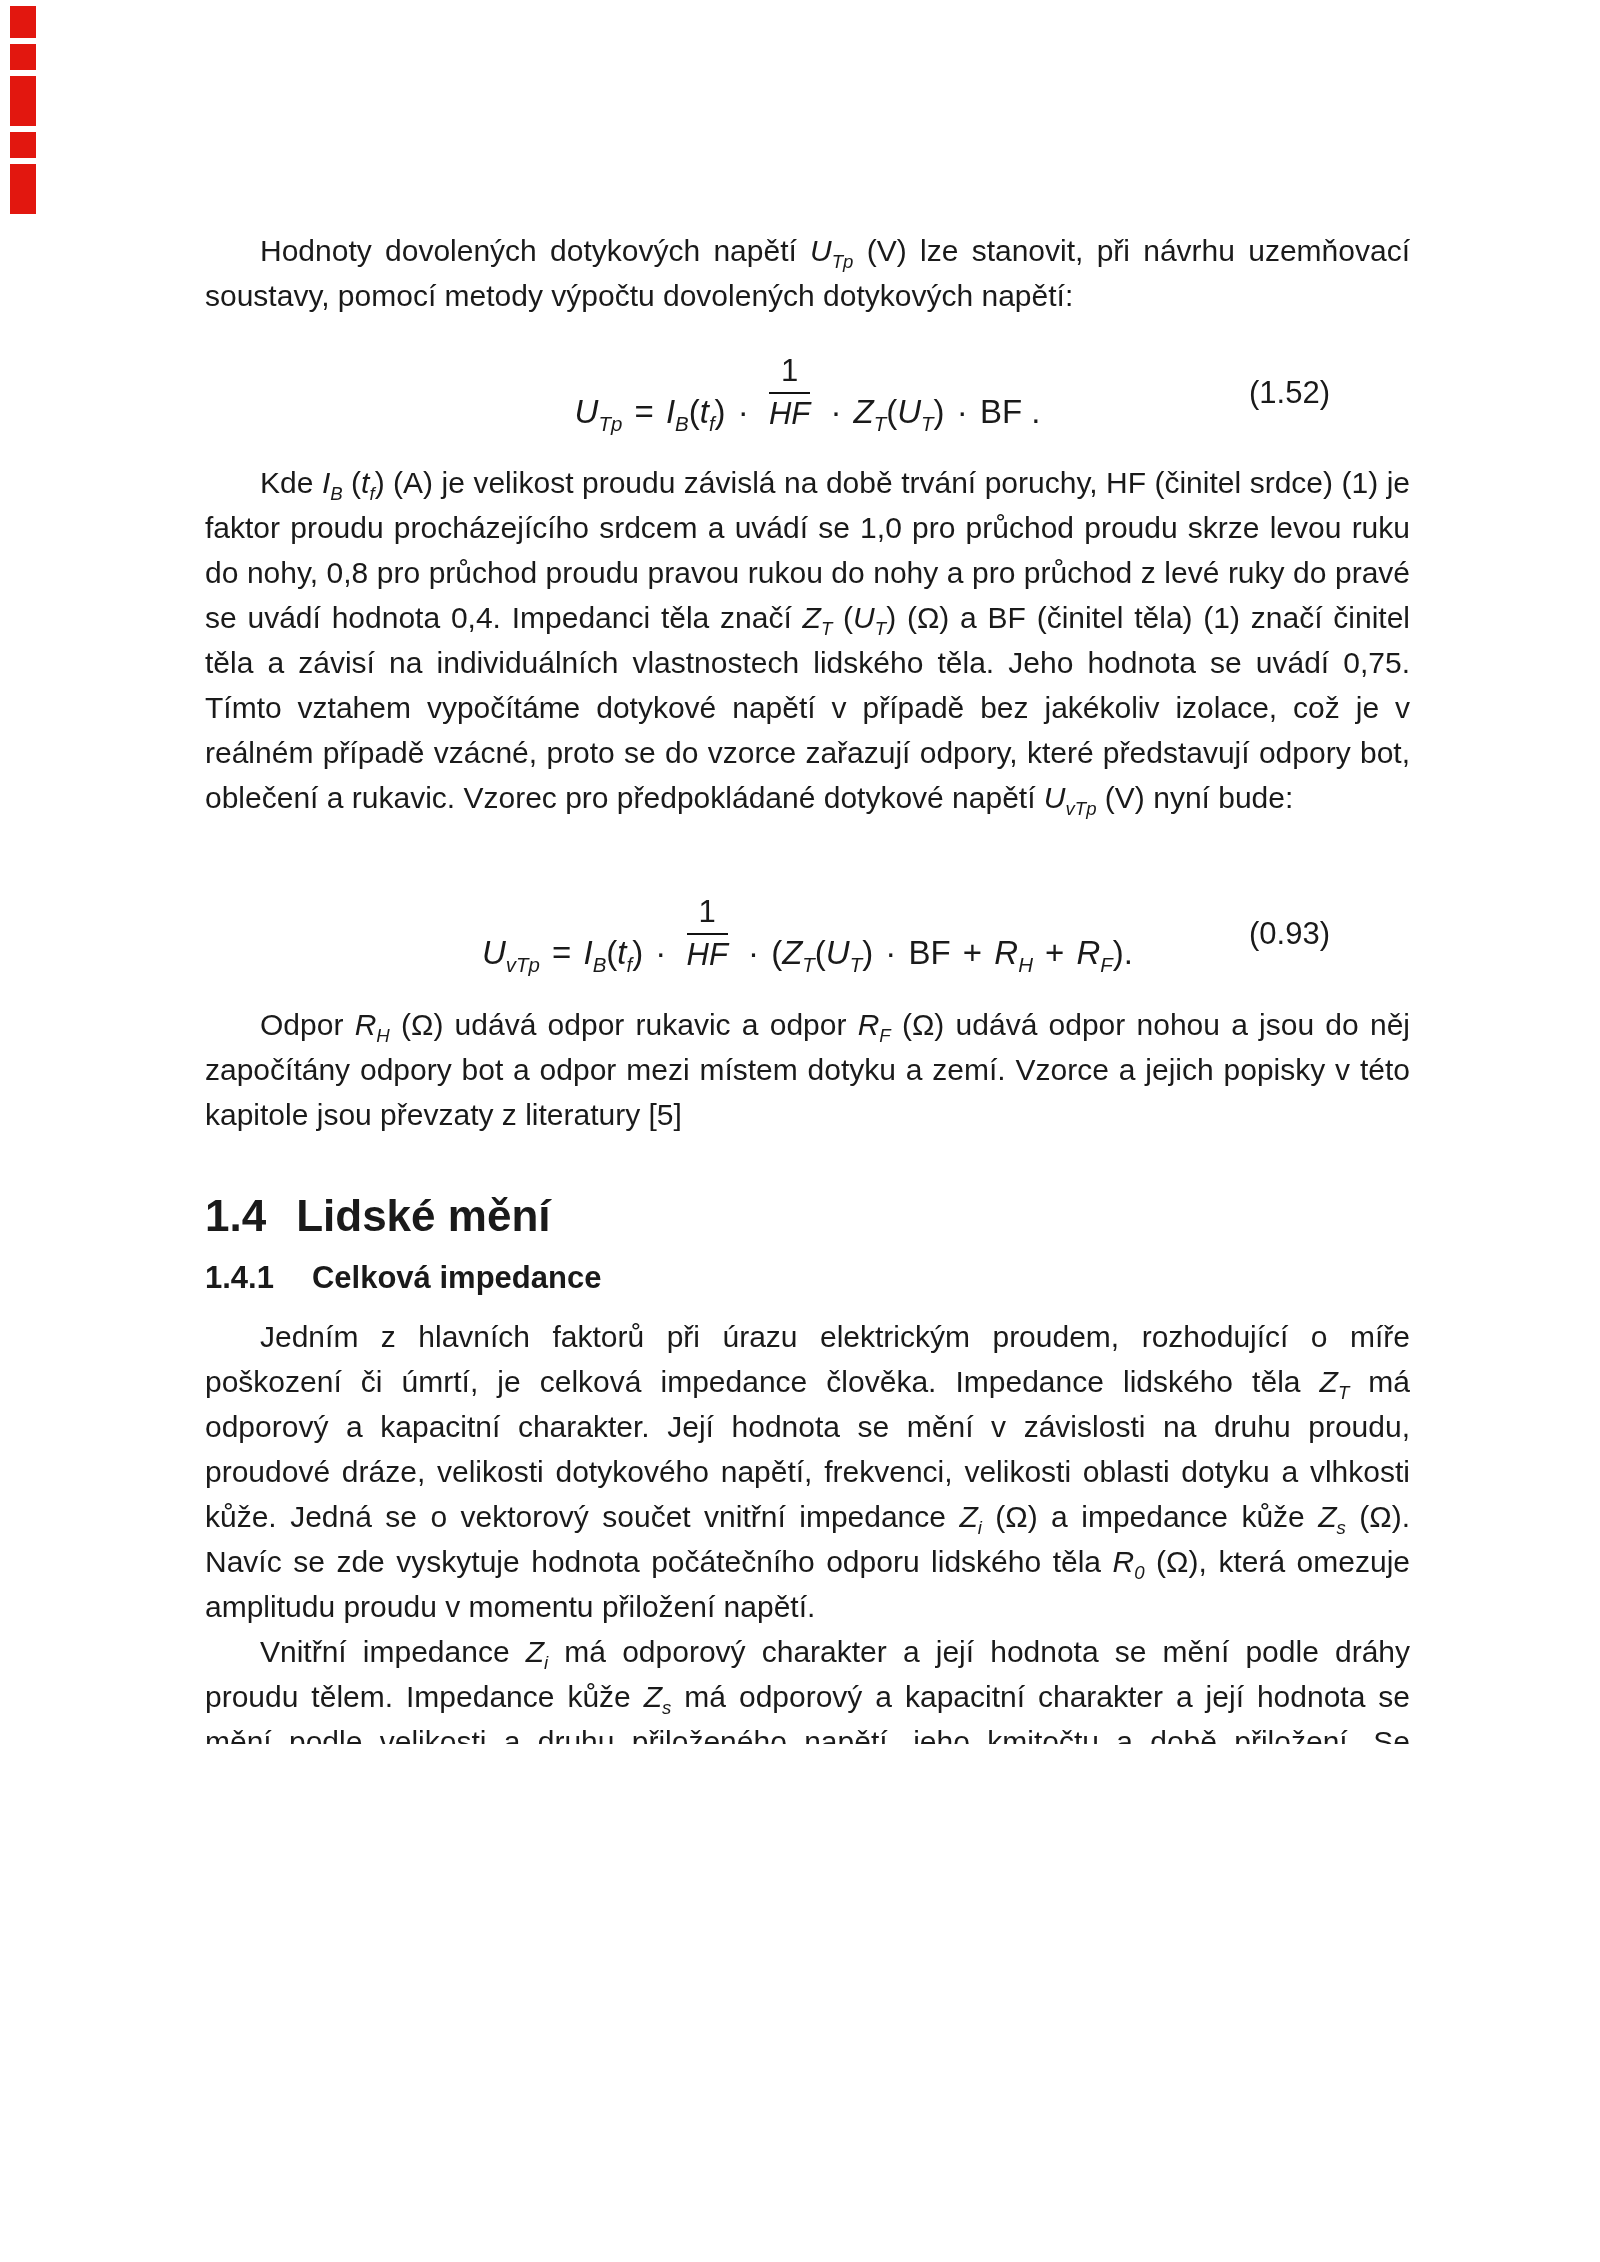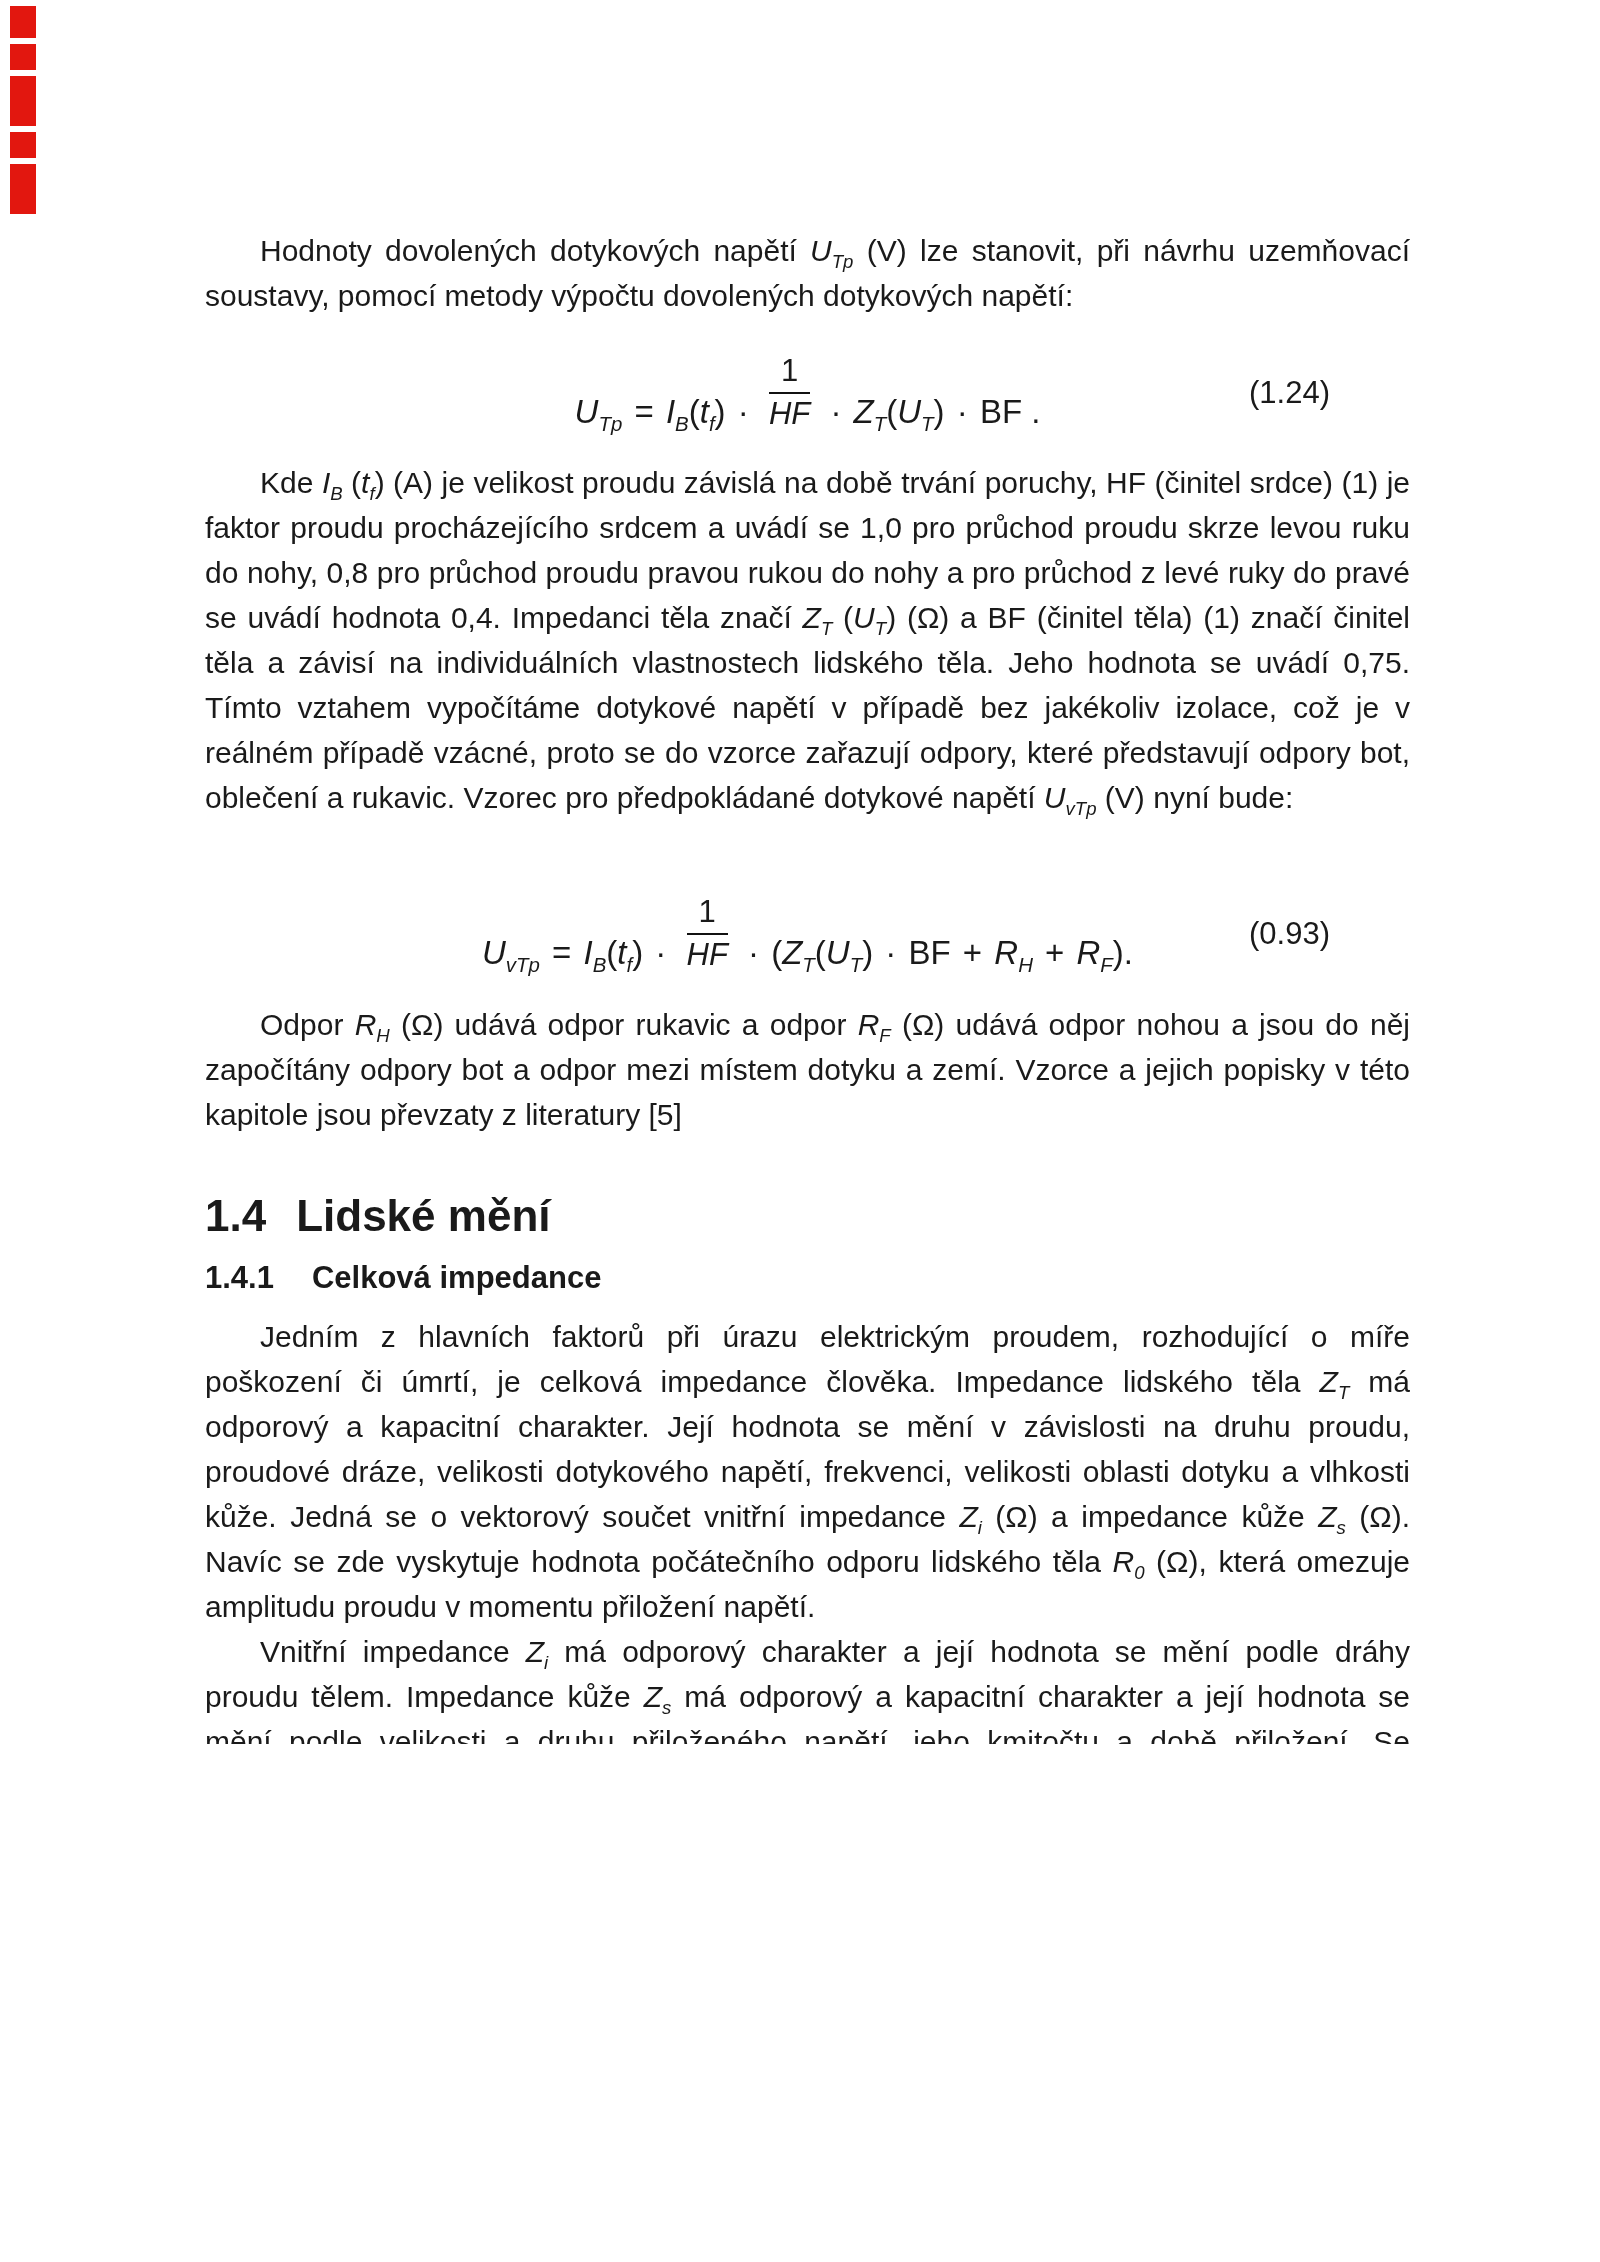--- a/index.html
+++ b/index.html
@@ -88,21 +88,21 @@
       <div class="mark" style="top: 132px; height: 26px; background: rgb(226, 23, 15);"></div>
       <div class="mark" style="top: 164px; height: 50px; background: rgb(226, 23, 15);"></div>
     </div>
 
   <div class="content">
 
     <p class="body-par p1"><span>Hodnoty dovolených dotykových napětí </span><span class="mvar"><i>U</i><sub>Tp</sub></span><span> (V) lze stanovit, při návrhu uzemňovací soustavy, pomocí metody výpočtu dovolených dotykových napětí:</span></p>
 
     <div class="equation eq124">
       <span class="eq-body"><span class="mvar"><i>U</i><sub>Tp</sub></span><span class="mop"> = </span><span class="mvar"><i>I</i><sub>B</sub></span><span>(</span><span class="mvar"><i>t</i><sub>f</sub></span><span>)</span><span class="mop"> · </span><span class="frac"><span class="num">1</span><span class="fbar"></span><span class="den">HF</span></span><span class="mop"> · </span><span class="mvar"><i>Z</i><sub>T</sub></span><span>(</span><span class="mvar"><i>U</i><sub>T</sub></span><span>)</span><span class="mop"> · </span><span>BF .</span></span>
-      <span class="eq-number">(1.24)</span>
+      <span class="eq-number">(1.52)</span>
     </div>
 
     <p class="body-par p2"><span>Kde </span><span class="mvar"><i>I</i><sub>B</sub></span><span> (</span><span class="mvar"><i>t</i><sub>f</sub></span><span>) (A) je velikost proudu závislá na době trvání poruchy, HF (činitel srdce) (1) je faktor proudu procházejícího srdcem a uvádí se 1,0 pro průchod proudu skrze levou ruku do nohy, 0,8 pro průchod proudu pravou rukou do nohy a pro průchod z levé ruky do pravé se uvádí hodnota 0,4. Impedanci těla značí </span><span class="mvar"><i>Z</i><sub>T</sub></span><span> (</span><span class="mvar"><i>U</i><sub>T</sub></span><span>) (Ω) a BF (činitel těla) (1) značí činitel těla a závisí na individuálních vlastnostech lidského těla. Jeho hodnota se uvádí 0,75. Tímto vztahem vypočítáme dotykové napětí v případě bez jakékoliv izolace, což je v reálném případě vzácné, proto se do vzorce zařazují odpory, které představují odpory bot, oblečení a rukavic. Vzorec pro předpokládané dotykové napětí </span><span class="mvar"><i>U</i><sub>vTp</sub></span><span> (V) nyní bude:</span></p>
 
     <div class="equation eq125">
       <span class="eq-body"><span class="mvar"><i>U</i><sub>vTp</sub></span><span class="mop"> = </span><span class="mvar"><i>I</i><sub>B</sub></span><span>(</span><span class="mvar"><i>t</i><sub>f</sub></span><span>)</span><span class="mop"> · </span><span class="frac"><span class="num">1</span><span class="fbar"></span><span class="den">HF</span></span><span class="mop"> · </span><span>(</span><span class="mvar"><i>Z</i><sub>T</sub></span><span>(</span><span class="mvar"><i>U</i><sub>T</sub></span><span>)</span><span class="mop"> · </span><span>BF</span><span class="mop"> + </span><span class="mvar"><i>R</i><sub>H</sub></span><span class="mop"> + </span><span class="mvar"><i>R</i><sub>F</sub></span><span>).</span></span>
       <span class="eq-number">(0.93)</span>
     </div>
 
     <p class="body-par p3"><span>Odpor </span><span class="mvar"><i>R</i><sub>H</sub></span><span> (Ω) udává odpor rukavic a odpor </span><span class="mvar"><i>R</i><sub>F</sub></span><span> (Ω) udává odpor nohou a jsou do něj započítány odpory bot a odpor mezi místem dotyku a zemí. Vzorce a jejich popisky v této kapitole jsou převzaty z literatury [5]</span></p>

